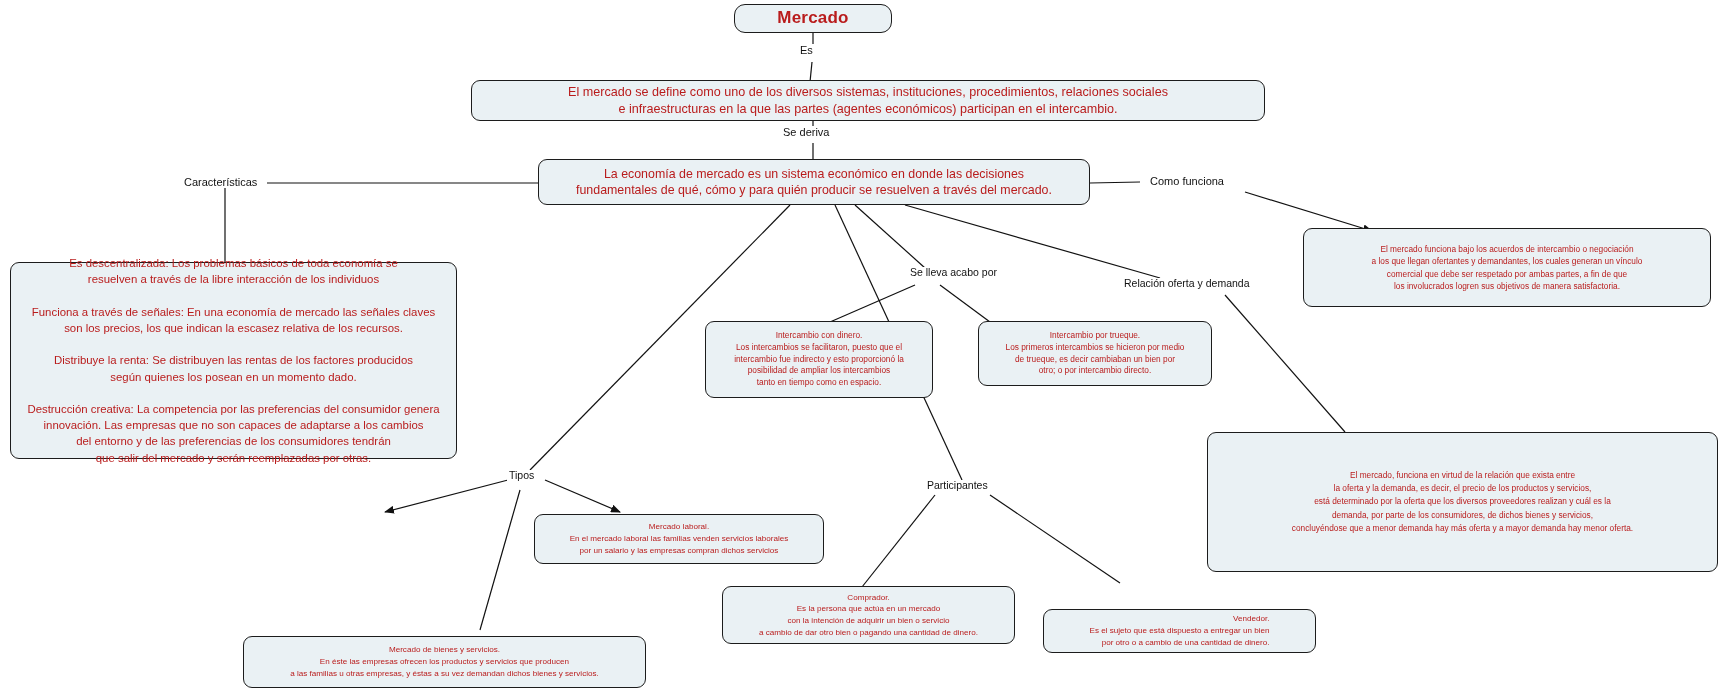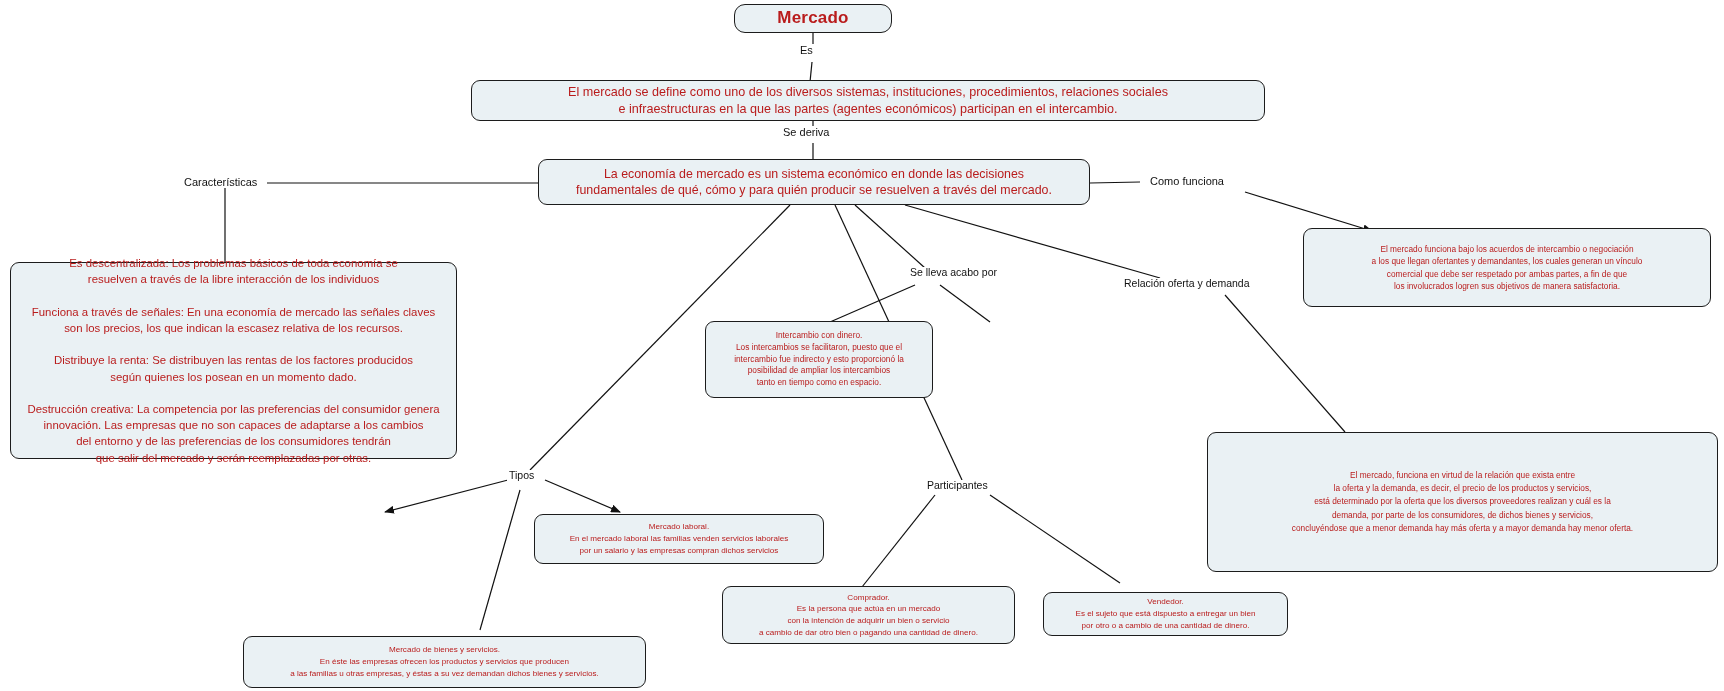--- a/index.html
+++ b/index.html
@@ -178,20 +178,26 @@
   </div>
 
   <div class="node small" style="left:705px; top:321px; width:228px; height:77px; line-height:1.42;">
     <span>Intercambio con dinero.
 Los intercambios se facilitaron, puesto que el
 intercambio fue indirecto y esto proporcionó la
 posibilidad de ampliar los intercambios
 tanto en tiempo como en espacio.</span>
   </div>
 
+  <div class="node small" style="left:978px; top:321px; width:234px; height:65px; line-height:1.42;">
+    <span>Intercambio por trueque.
+Los primeros intercambios se hicieron por medio
+de trueque, es decir cambiaban un bien por
+otro; o por intercambio directo.</span>
+  </div>
 
   <div class="node small" style="left:1207px; top:432px; width:511px; height:140px; line-height:1.58;">
     <span>El mercado, funciona en virtud de la relación que exista entre
 la oferta y la demanda, es decir, el precio de los productos y servicios,
 está determinado por la oferta que los diversos proveedores realizan y cuál es la
 demanda, por parte de los consumidores, de dichos bienes y servicios,
 concluyéndose que a menor demanda hay más oferta y a mayor demanda hay menor oferta.</span>
   </div>
 
 
@@ -207,19 +213,19 @@
 a las familias u otras empresas, y éstas a su vez demandan dichos bienes y servicios.</span>
   </div>
 
   <div class="node tiny" style="left:722px; top:586px; width:293px; height:58px; line-height:1.45;">
     <span>Comprador.
 Es la persona que actúa en un mercado
 con la intención de adquirir un bien o servicio
 a cambio de dar otro bien o pagando una cantidad de dinero.</span>
   </div>
 
-  <div class="node tiny" style="left:1043px; top:592px; width:245px; height:44px; line-height:1.45;">
+  <div class="node tiny" style="left:1043px; top:609px; width:273px; height:44px; line-height:1.45;text-align:right;">
     <span>Vendedor.
 Es el sujeto que está dispuesto a entregar un bien
 por otro o a cambio de una cantidad de dinero.</span>
   </div>
 
 </div>
 
 </body></html>

